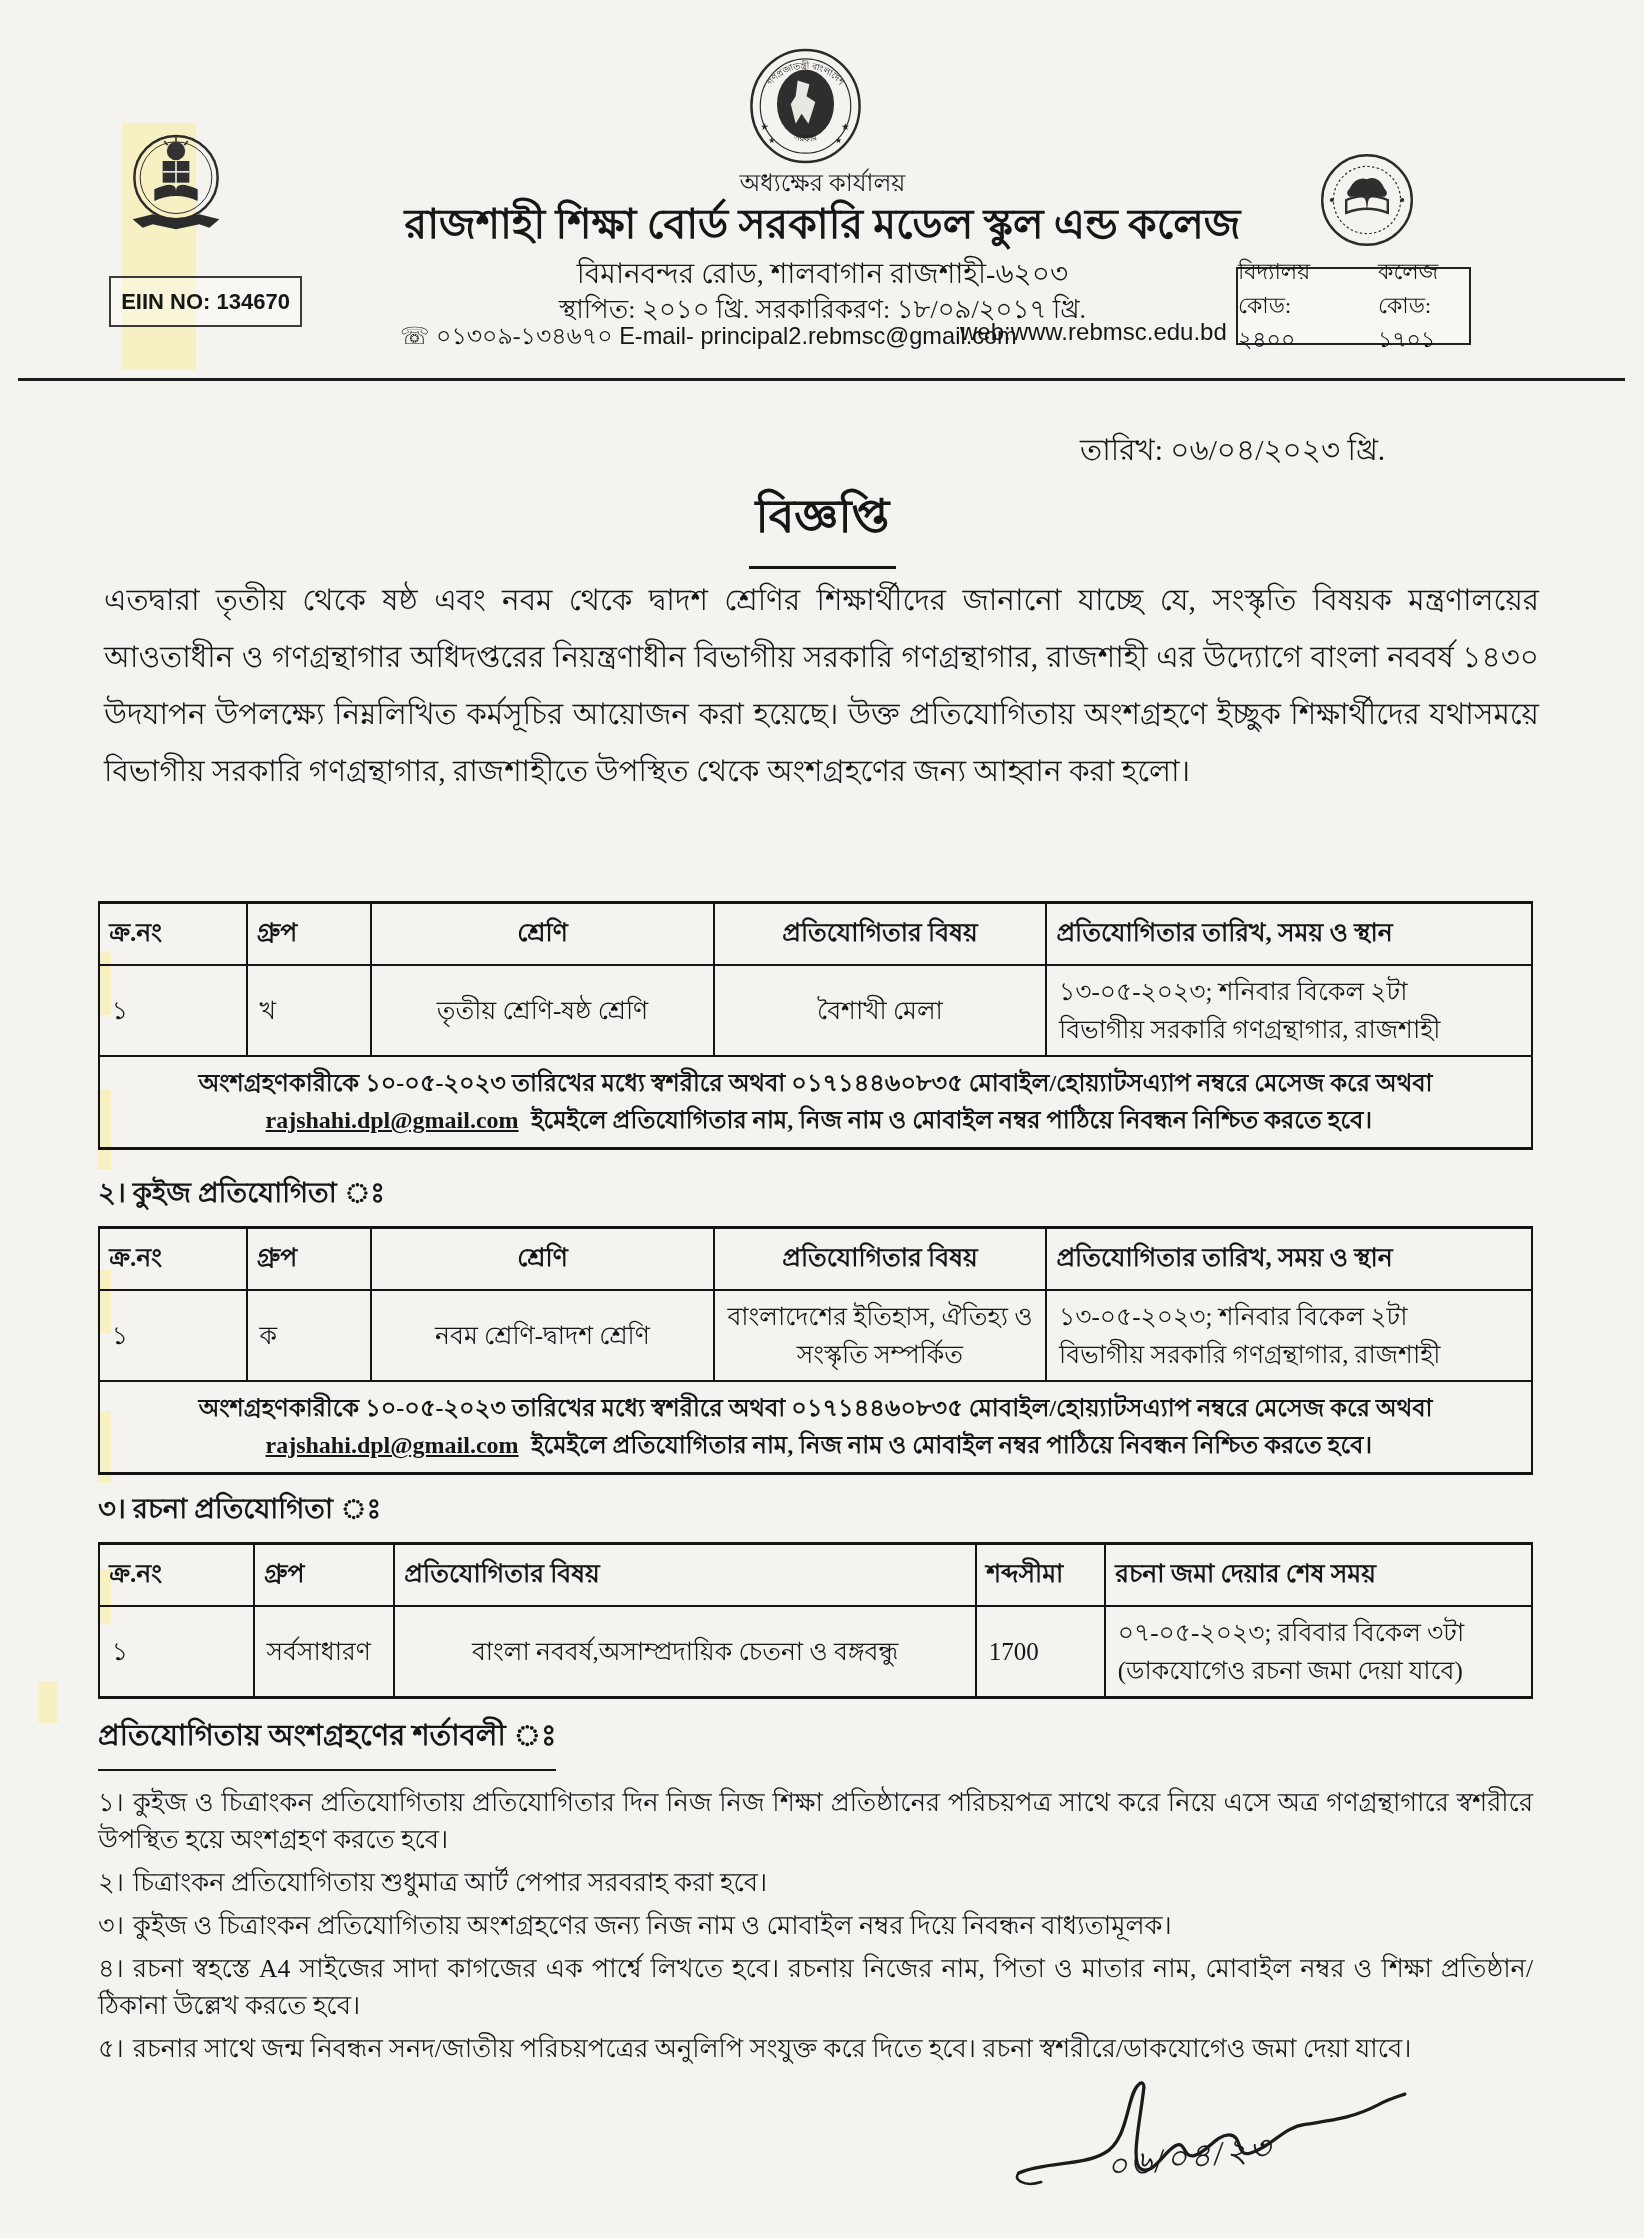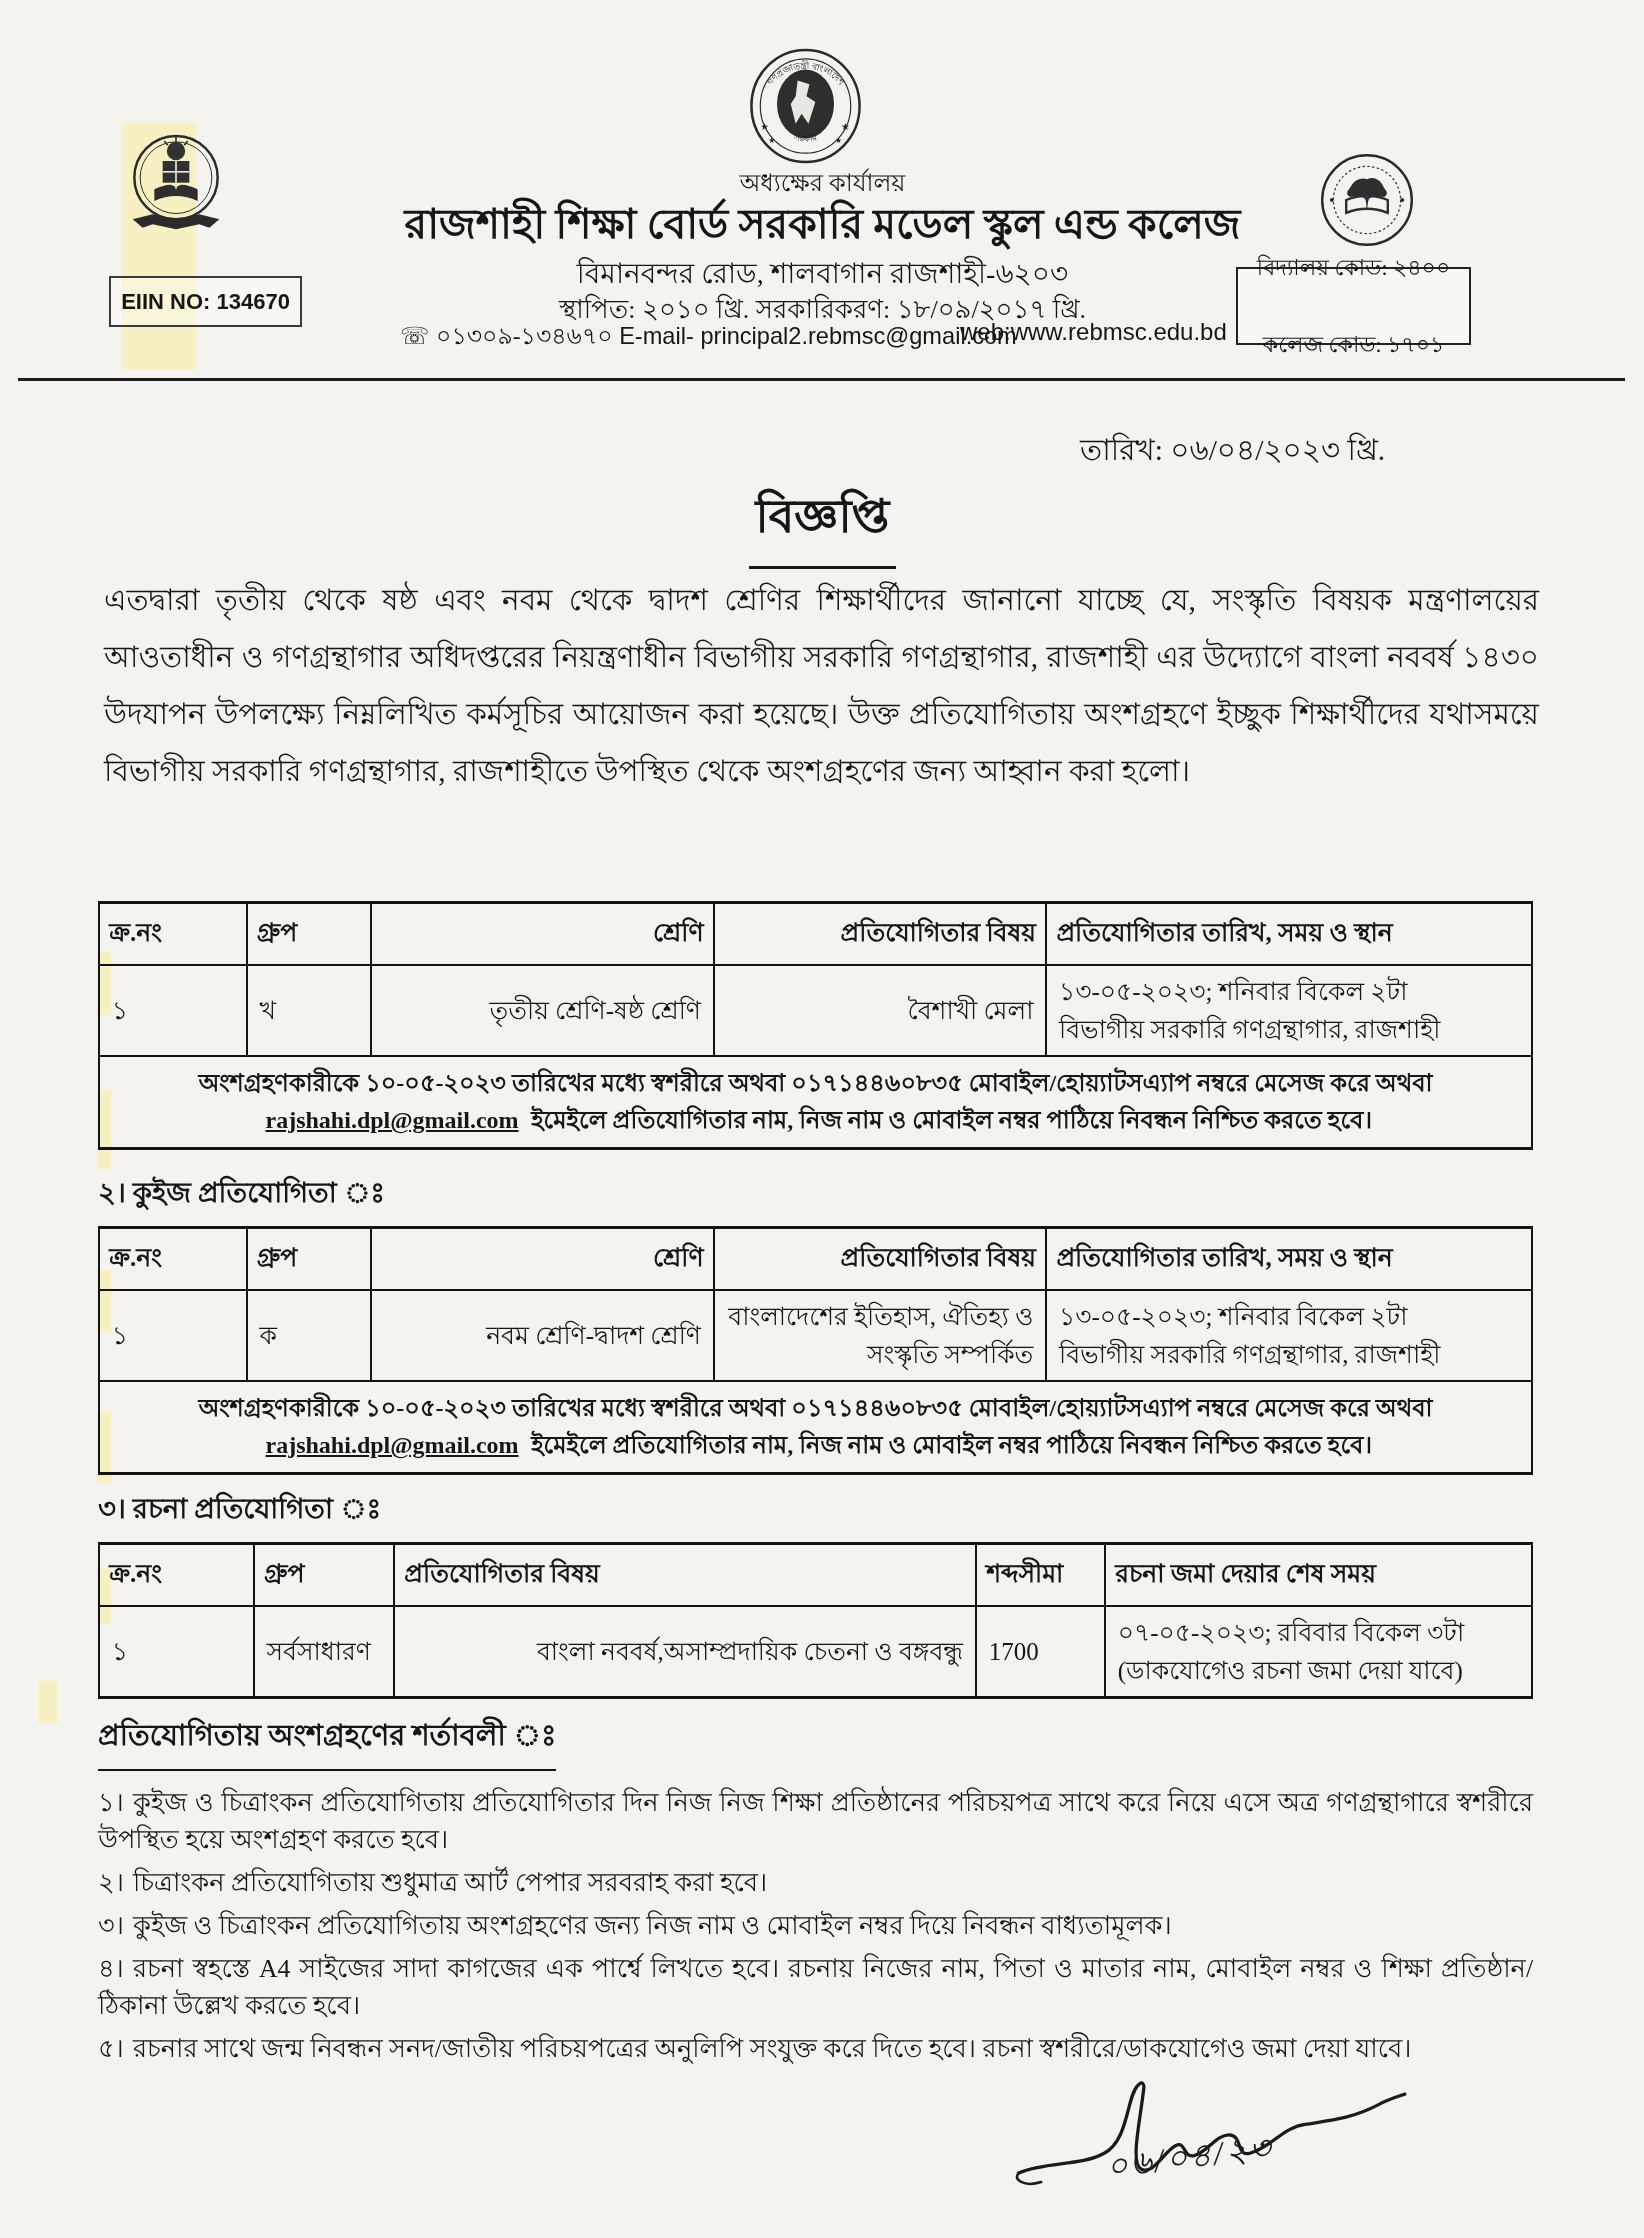--- a/index.html
+++ b/index.html
@@ -24,41 +24,41 @@
   .contact{position:absolute;top:318px;left:400px;font-size:23.6px;font-family:"Liberation Sans",sans-serif;}
   .contact .bn{font-family:"Liberation Serif",serif;}
   .contact .email{}
   .web{position:absolute;top:318px;left:960px;font-size:24px;font-family:"Liberation Sans",sans-serif;}
   .school-logo{position:absolute;left:126px;top:126px;width:100px;height:125px;}
   .eiin-box{position:absolute;left:109px;top:276px;width:189px;height:47px;
     border:2px solid #3a3a3a;display:flex;align-items:center;justify-content:center;
     font-family:"Liberation Sans",sans-serif;font-weight:bold;font-size:22px;background:rgba(255,255,255,.35);}
   .school-seal{position:absolute;left:1318px;top:152px;width:98px;height:96px;}
   .codes-box{position:absolute;left:1236px;top:267px;width:231px;height:74px;
-    border:2px solid #222;display:flex;flex-direction:column;align-items:center;justify-content:center;
+    border:2px solid #222;display:flex;flex-direction:row;align-items:center;justify-content:center;
     font-size:22px;line-height:34px;background:rgba(255,255,255,.35);gap:43px;}
   .header-rule{position:absolute;top:378px;left:18.4px;width:1607px;height:3.3px;background:#1d1d1d;}
   
   .date-line{position:absolute;top:427px;left:1080px;font-size:29.5px;}
   .notice-title{position:absolute;top:481px;left:0;width:100%;text-align:center;}
   .notice-title span{display:inline-block;font-size:46px;font-weight:bold;
     border-bottom:3.9px solid #161616;padding:0 6.6px 9.2px 6.6px;}
   .intro{position:absolute;top:572px;left:104px;width:1435px;margin:0;
     font-size:29.5px;line-height:57px;text-align:justify;}
   
   .main{position:absolute;top:901px;left:98px;width:1435px;}
   .sec-heading{font-size:27.6px;font-weight:bold;margin:0 0 7.9px 0;}
   table{width:100%;border-collapse:collapse;table-layout:fixed;
     font-size:25px;background:transparent;}
   table, th, td{border:2px solid #141414;}
   table{border-top-width:3.9px;border-bottom-width:3.3px;}
   th{font-weight:600;height:55px;padding:2.6px 9.2px;}
   td{padding:6.6px 11.8px;line-height:38px;}
   .c{text-align:left;}
-  .l{text-align:right;margin-top:45px;}
+  .l{text-align:center;margin-top:45px;}
   .pre{white-space:pre-line;}
   .t12 .w1{width:10.3%;} .t12 .w2{width:8.7%;} .t12 .w3{width:23.9%;}
   .t12 .w4{width:23.2%;} .t12 .w5{width:33.9%;}
   .t3 .w1{width:10.8%;} .t3 .w2{width:9.8%;} .t3 .w3{width:40.6%;}
   .t3 .w4{width:9.0%;} .t3 .w5{width:29.8%;}
   .note-cell{text-align:center;font-size:24px;line-height:37px;padding:7.9px 15.8px;font-weight:600;}
   .note-email{font-weight:bold;text-decoration:underline;margin:0 6.6px;}
   .sec{margin-bottom:22px;}
   .sec.tight{margin-bottom:13px;}
   

